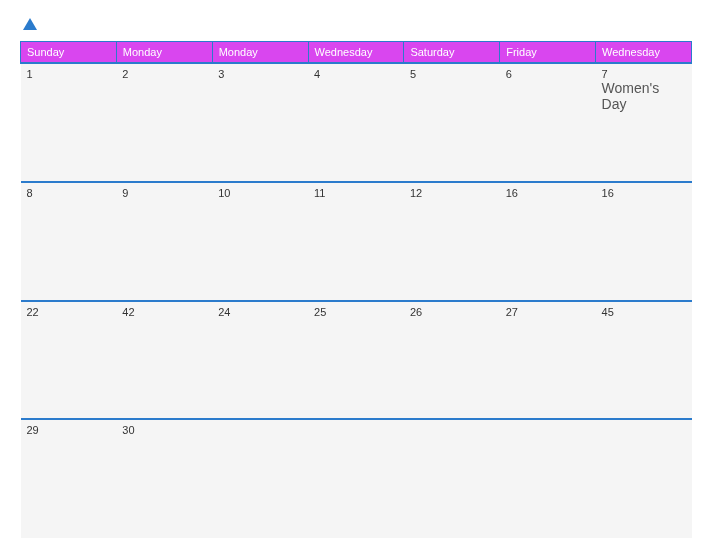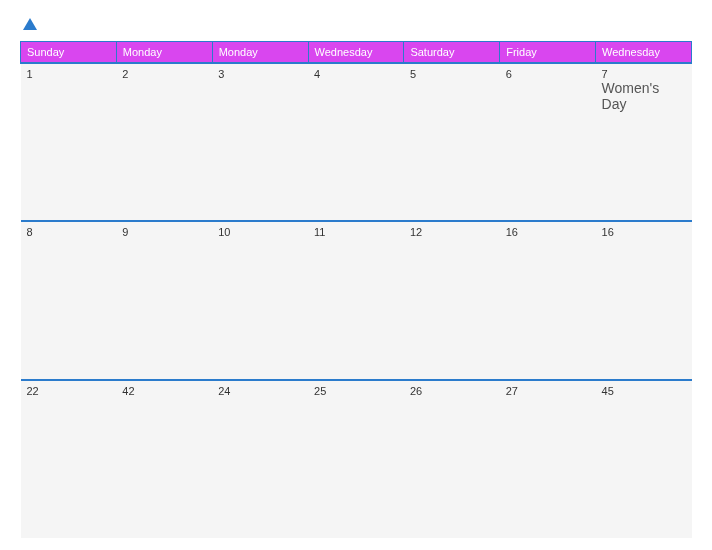--- a/index.html
+++ b/index.html
@@ -202,16 +202,29 @@
             <td>
               <span class="day-num">26</span>
             </td>
             <td>
               <span class="day-num">27</span>
             </td>
             <td>
               <span class="day-num">45</span>
             </td>
           </tr>
+          <tr>
+            <td>
+              <span class="day-num">29</span>
+            </td>
+            <td>
+              <span class="day-num">30</span>
+            </td>
+            <td></td>
+            <td></td>
+            <td></td>
+            <td></td>
+            <td></td>
+          </tr>
         </tbody>
     </table>
   </div>
 </div>
 
 </body></html>

